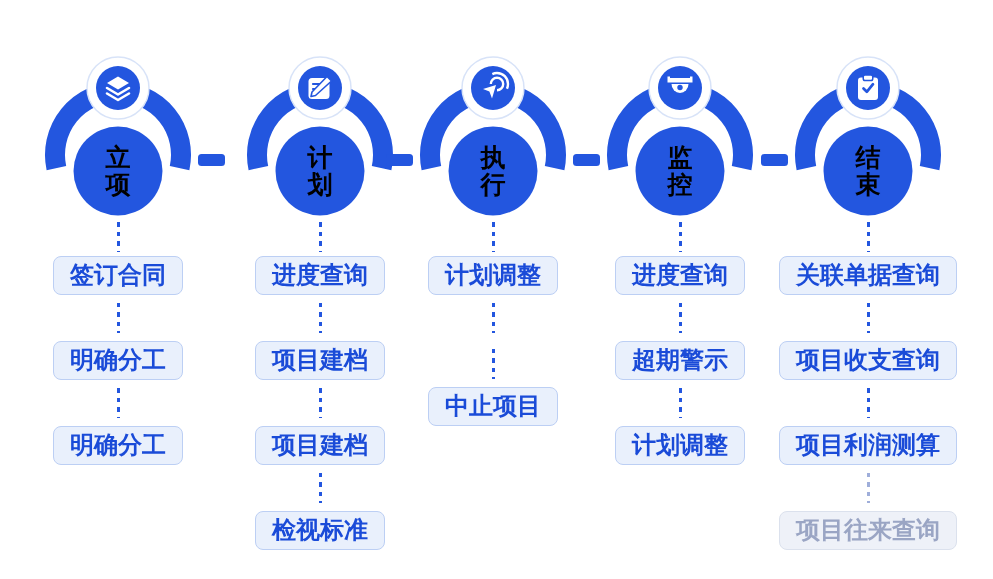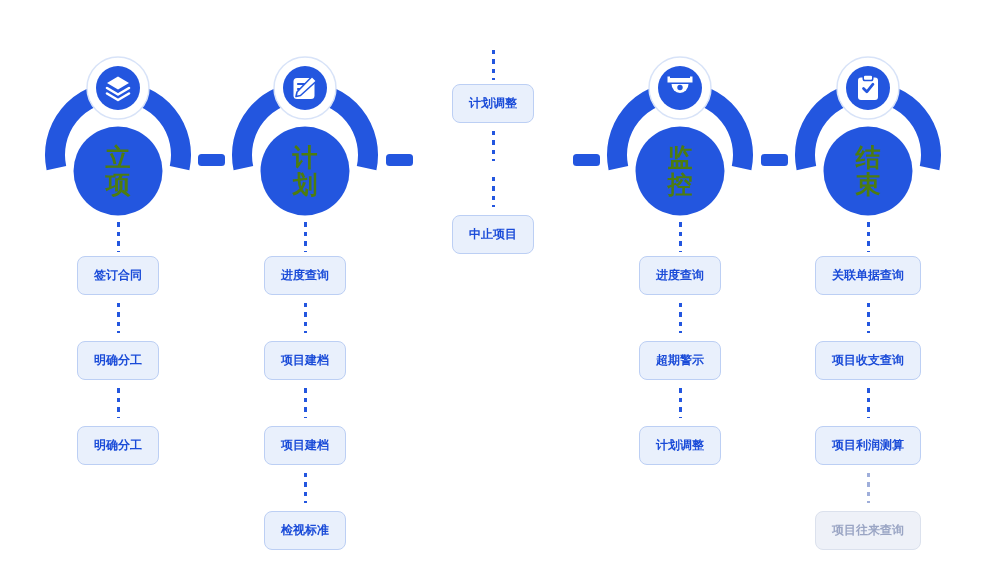--- a/index.html
+++ b/index.html
@@ -20,50 +20,50 @@
     font-family:"Liberation Sans", sans-serif;
   }
   .diagram{position:relative;width:993px;height:579px;background:#fff;}
 
   .stage{
     position:absolute;top:0;width:160px;height:579px;
     padding-top:47px;
     display:flex;flex-direction:column;align-items:center;
   }
   .stage-1{left:38px;}
-  .stage-2{left:225px;}
+  .stage-2{left:240px;}
   .stage-3{left:413px;}
   .stage-4{left:600px;}
   .stage-5{left:788px;}
 
   .header{position:relative;width:160px;height:172px;flex:0 0 auto;}
   .header svg{position:absolute;left:0;top:0;}
 
   .stage-label{
     position:absolute;left:0;top:96px;width:160px;height:56px;
     display:flex;align-items:center;justify-content:center;
-    color:#4d7c0f;font-size:25px;font-weight:bold;line-height:27px;
+    color:#000000;font-size:25px;font-weight:bold;line-height:27px;
     text-align:center;pointer-events:none;
   }
   .stage-label span{display:inline-block;width:1em;word-break:break-all;}
 
   .vdots{
     width:3px;height:30px;flex:0 0 auto;
     background:repeating-linear-gradient(to bottom,var(--blue) 0 4.5px,transparent 4.5px 9.5px);
   }
   .vdots.first{margin:3px 0 4px 0;}
   .vdots.mid{margin:8px 0;}
   .vdots.muted{
     background:repeating-linear-gradient(to bottom,var(--dis-dots) 0 4.5px,transparent 4.5px 9.5px);
   }
 
   .box{
     flex:0 0 auto;height:39px;line-height:36px;padding:0 16px;
     background:var(--box-bg);border:1.5px solid var(--box-border);border-radius:8px;
-    color:var(--blue-text);font-size:12px;font-weight:bold;white-space:nowrap;
+    color:var(--blue-text);font-size:24px;font-weight:bold;white-space:nowrap;
     text-align:center;
   }
   .box.disabled{
     background:var(--dis-bg);border-color:var(--dis-border);color:var(--dis-text);
   }
 
   .hdash{
     position:absolute;top:154px;width:27px;height:11.5px;border-radius:3.5px;
     background:var(--blue);
   }
@@ -123,20 +123,36 @@
     <div class="box">进度查询</div>
     <div class="vdots mid"></div>
     <div class="box">项目建档</div>
     <div class="vdots mid"></div>
     <div class="box">项目建档</div>
     <div class="vdots mid"></div>
     <div class="box">检视标准</div>
   </div>
 
   <div class="stage stage-3">
+    <div class="header">
+      <svg width="160" height="172" viewBox="0 0 160 172">
+        <path d="M 18.4 121.1 A 63 63 0 1 1 141.6 121.1" fill="none" stroke="#2356DF" stroke-width="20"></path>
+        <circle cx="80" cy="124" r="44.5" fill="#2356DF"></circle>
+        <circle cx="80" cy="41" r="31" fill="#fff" stroke="#D8E3F8" stroke-width="1.5"></circle>
+        <circle cx="80" cy="41" r="22" fill="#2356DF"></circle>
+        <g transform="translate(81,40)">
+          <circle cx="3" cy="-3" r="6.2" fill="none" stroke="#fff" stroke-width="2.4" pathLength="100" stroke-dasharray="25 25 50"></circle>
+          <circle cx="3" cy="-3" r="11" fill="none" stroke="#fff" stroke-width="2.4" pathLength="100" stroke-dasharray="7 61 32"></circle>
+          <path d="M2,-2 L-11,2 L-4.6,4.6 L-2,11.5 Z" fill="#fff"></path>
+        </g>
+      </svg>
+      <div class="stage-label">
+          <span>执行</span>
+        </div>
+    </div>
     <div class="vdots first"></div>
     <div class="box">计划调整</div>
     <div class="vdots mid"></div>
     <div class="vdots mid"></div>
     <div class="box">中止项目</div>
   </div>
 
   <div class="stage stage-5">
     <div class="header">
       <svg width="160" height="172" viewBox="0 0 160 172">

